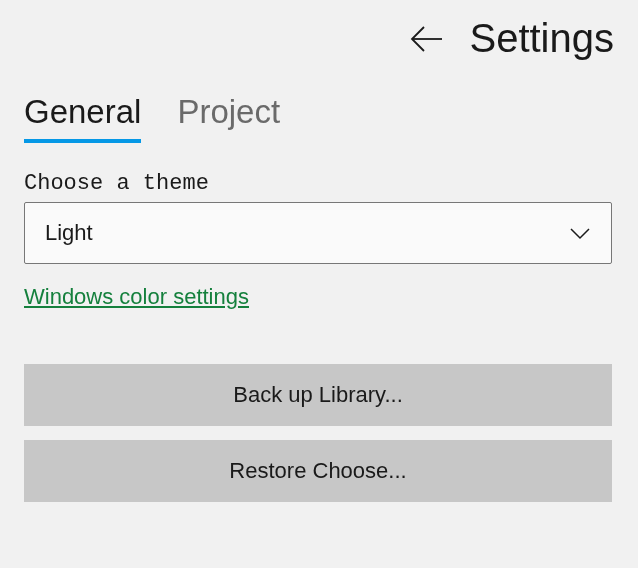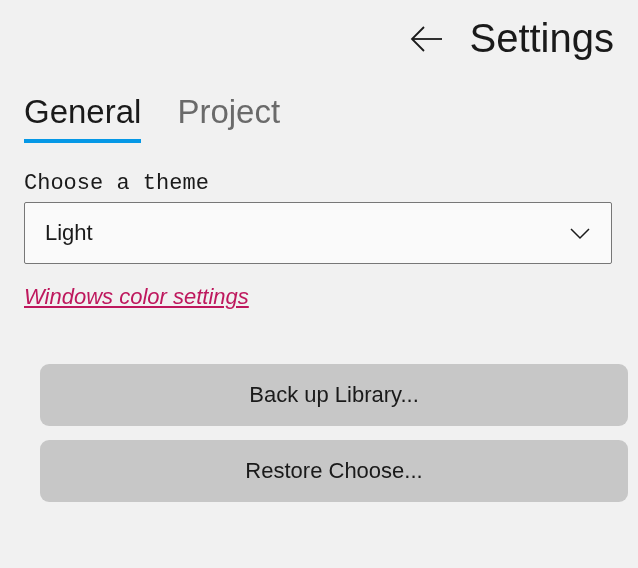--- a/index.html
+++ b/index.html
@@ -84,42 +84,40 @@
       height: 22px;
       display: flex;
       align-items: center;
       justify-content: center;
     }
     .chevron svg { stroke: #1a1a1a; stroke-width: 1.5; fill: none; }
     .link {
       display: inline-block;
       margin-top: 20px;
       font-size: 22px;
-      color: #be185d;
+      color: #15803d;
       text-decoration: underline;
       cursor: pointer;
-      font-style: italic;
     }
     .buttons {
       margin-top: 54px;
       display: flex;
       flex-direction: column;
       gap: 14px;
     }
     .wide-button {
       width: 588px;
       height: 62px;
       background: #c7c7c7;
       border: none;
-      border-radius: 9px;
+      border-radius: 0;
       font-size: 22px;
       color: #1a1a1a;
       cursor: pointer;
       font-family: inherit;
-      margin-left: 16px;
     }
   </style>
 </head>
 <body>
 
 <div class="header">
   <div class="back-icon">
     <svg width="34" height="28" viewBox="0 0 34 28">
       <line x1="2" y1="14" x2="32" y2="14"></line>
       <polyline points="14,2 2,14 14,26"></polyline>

